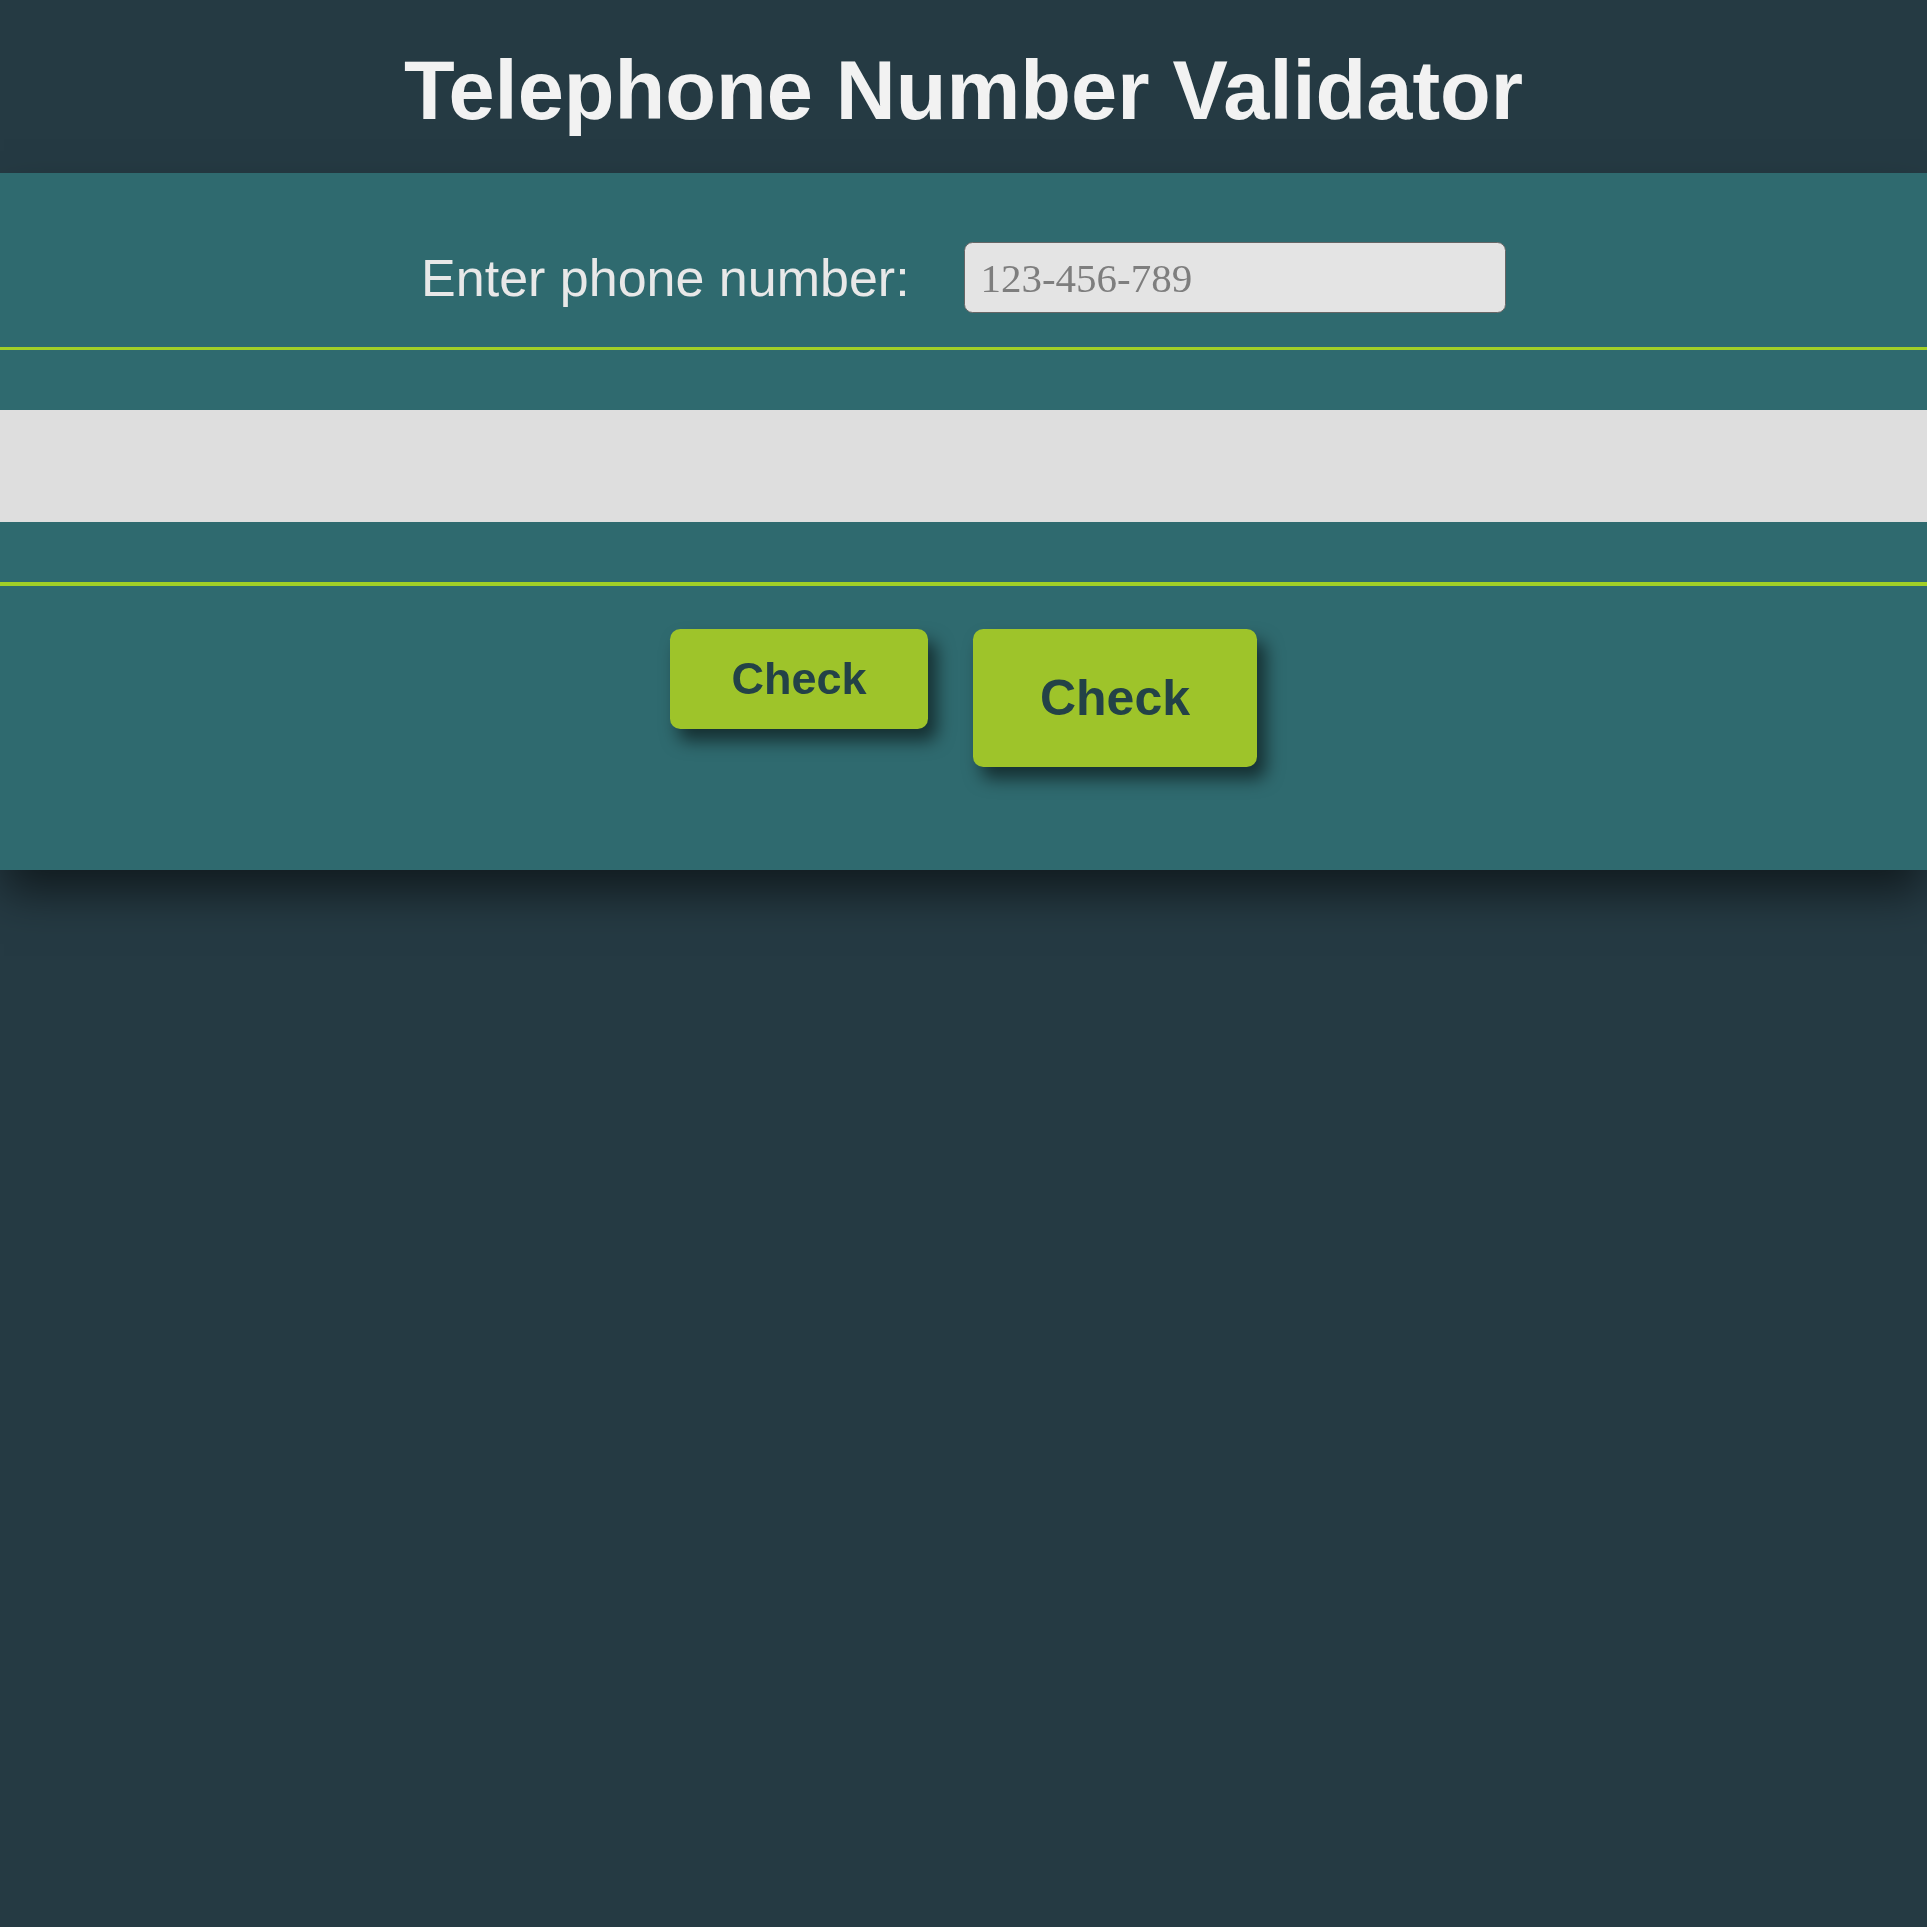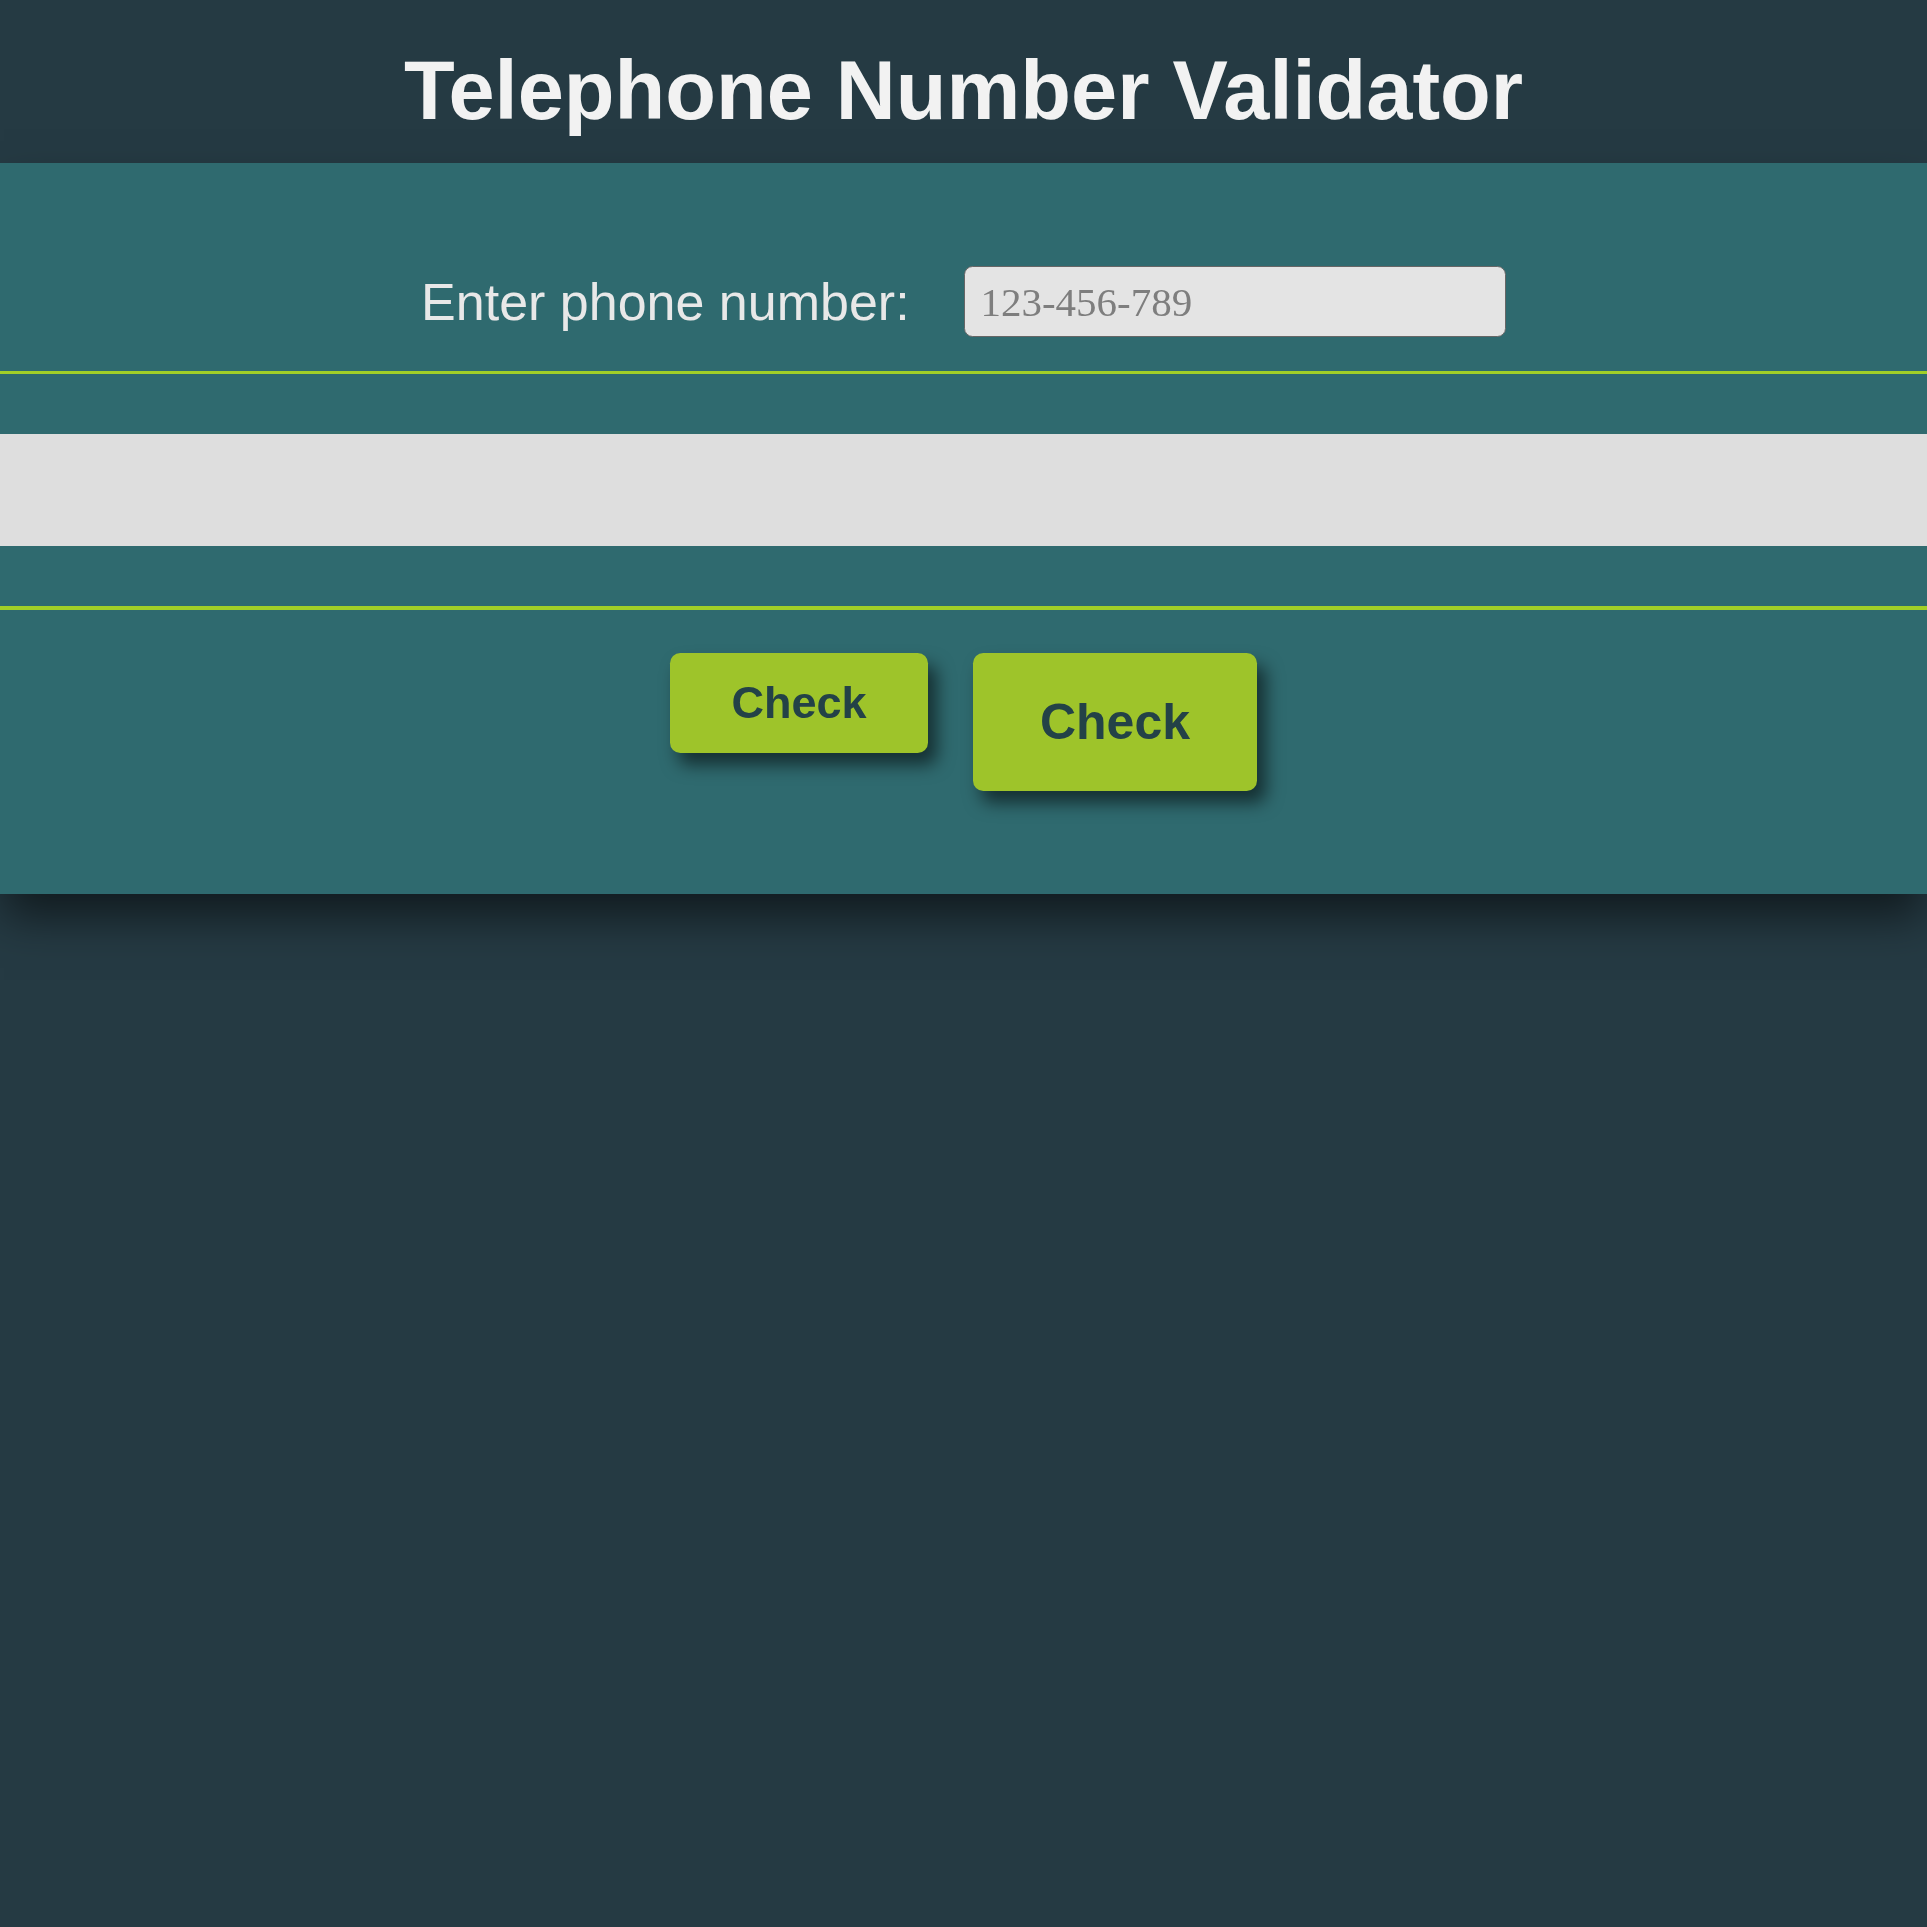--- a/index.html
+++ b/index.html
@@ -7,30 +7,30 @@
     margin: 0;
     padding: 0;
     width: 1927px;
     height: 1927px;
     font-family: Verdana, Geneva, Tahoma, sans-serif;
     background: #253a43;
     overflow: hidden;
     transform-origin: top left;
   }
   h1.title {
-    margin: 43px 0 24px 0;
+    margin: 43px 0 34px 0;
     text-align: center;
     font-size: 83px;
     font-weight: 700;
     color: #f2f2f2;
   }
   .card {
     width: 100%;
     background: #2f6a6f;
-    padding: 103px 0 103px 0;
+    padding: 69px 0 103px 0;
     box-shadow: 0 26px 43px -4.3px rgba(0,0,0,0.55);
   }
   .input-row {
     display: flex;
     align-items: center;
     justify-content: center;
     gap: 10.3px;
     margin-bottom: 34px;
   }
   .input-label {

